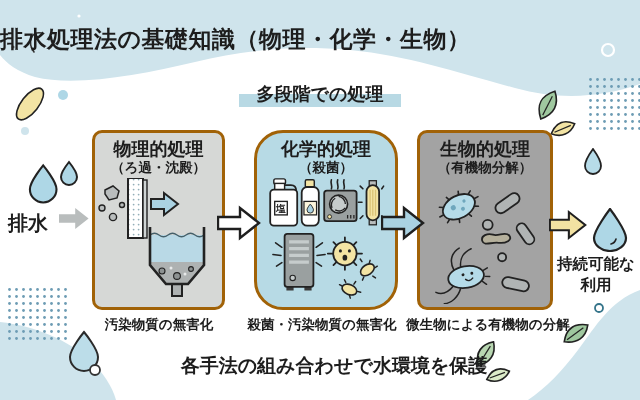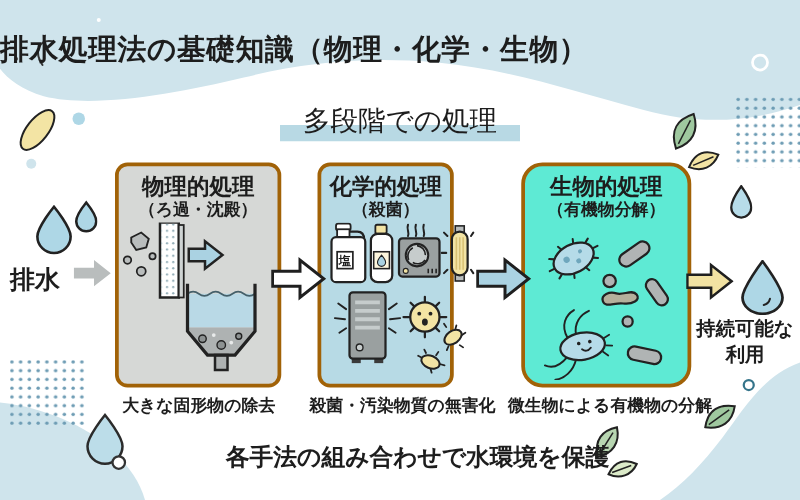--- a/index.html
+++ b/index.html
@@ -1,26 +1,26 @@
 <!DOCTYPE html>
 <html><head>
 <meta charset="utf-8">
 <style>
   html,body{margin:0;padding:0;}
   body{font-family:"Liberation Sans","DejaVu Sans",sans-serif;}
   #canvas{position:relative;width:640px;height:400px;background:#fff;overflow:hidden;color:#1d1d1d;}
   .abs{position:absolute;}
   #title{top:24px;left:0;width:640px;font-size:23px;font-weight:bold;letter-spacing:0.5px;z-index:2;}
   #subtitle-wrap{top:82px;left:0;width:640px;text-align:center;z-index:2;}
-  #subtitle{display:inline-block;position:relative;font-size:22px;font-weight:normal;padding:0 4px;}
+  #subtitle{display:inline-block;position:relative;font-size:18px;font-weight:bold;padding:0 4px;}
   #subtitle::after{content:"";position:absolute;left:-14px;right:-14px;bottom:-1px;height:13px;background:#b8d9e4;z-index:-1;}
   .stage-box{position:absolute;top:130px;height:180px;border:3px solid #a16207;border-radius:10px;box-sizing:border-box;z-index:2;}
   #stage-physical{left:92px;width:133px;background:#d6d8d6;}
-  #stage-chemical{left:254px;width:109px;background:#b7dae5;}
-  #stage-biological{left:417px;width:136px;background:#5eead4;border-radius:17px;}
+  #stage-chemical{left:254px;width:144px;background:#b7dae5;border-radius:29px;}
+  #stage-biological{left:417px;width:136px;background:#a3a3a3;}
   .stage-title{font-size:18px;font-weight:bold;text-align:center;margin-top:7px;line-height:1.1;}
   .stage-sub{font-size:13.5px;font-weight:bold;text-align:center;line-height:1.2;}
   .stage-art{display:block;margin:2px auto 0 auto;}
   .caption{position:absolute;top:316px;font-size:13.5px;font-weight:bold;text-align:center;z-index:2;}
   #caption-physical{left:83px;width:152px;}
   #caption-chemical{left:238px;width:168px;}
   #caption-biological{left:399px;width:178px;}
   #input-label{left:2px;top:210px;width:52px;font-size:20px;font-weight:bold;text-align:center;z-index:2;}
   #output-clean{left:552px;top:185px;width:88px;font-size:15.5px;font-weight:bold;text-align:center;z-index:2;}
   #output-sustainable{left:552px;top:254px;width:88px;font-size:15.5px;font-weight:bold;text-align:center;line-height:1.35;z-index:2;}
@@ -238,19 +238,19 @@
 
   <svg class="abs" style="left:584px;top:148px;z-index:2;" width="18" height="30" viewBox="0 0 18 30">
     <path d="M9,1 C9,1 1,12 1,18 a8,8 0 0 0 16,0 C17,12 9,1 9,1 Z" fill="#b7dce9" stroke="#222" stroke-width="1.8"></path>
   </svg>
   <svg class="abs" style="left:592px;top:208px;z-index:2;" width="36" height="44" viewBox="0 0 36 44">
     <path d="M18,1 C18,1 2,22 2,30 a16,13 0 0 0 32,0 C34,22 18,1 18,1 Z" fill="#aed7e6" stroke="#222" stroke-width="2.2"></path>
     <path d="M24,31 q-1,4 -5,5" fill="none" stroke="#222" stroke-width="1.6" stroke-linecap="round"></path>
   </svg>
   <div id="output-sustainable" class="abs">持続可能な利用</div>
 
-  <div id="caption-physical" class="caption">大きな固形物の除去</div>
+  <div id="caption-physical" class="caption">汚染物質の無害化</div>
   <div id="caption-chemical" class="caption">殺菌・汚染物質の無害化</div>
   <div id="caption-biological" class="caption">微生物による有機物の分解</div>
 
   <div id="footer-text" class="abs">各手法の組み合わせで水環境を保護</div>
 
 </div>
 
 </body></html>

